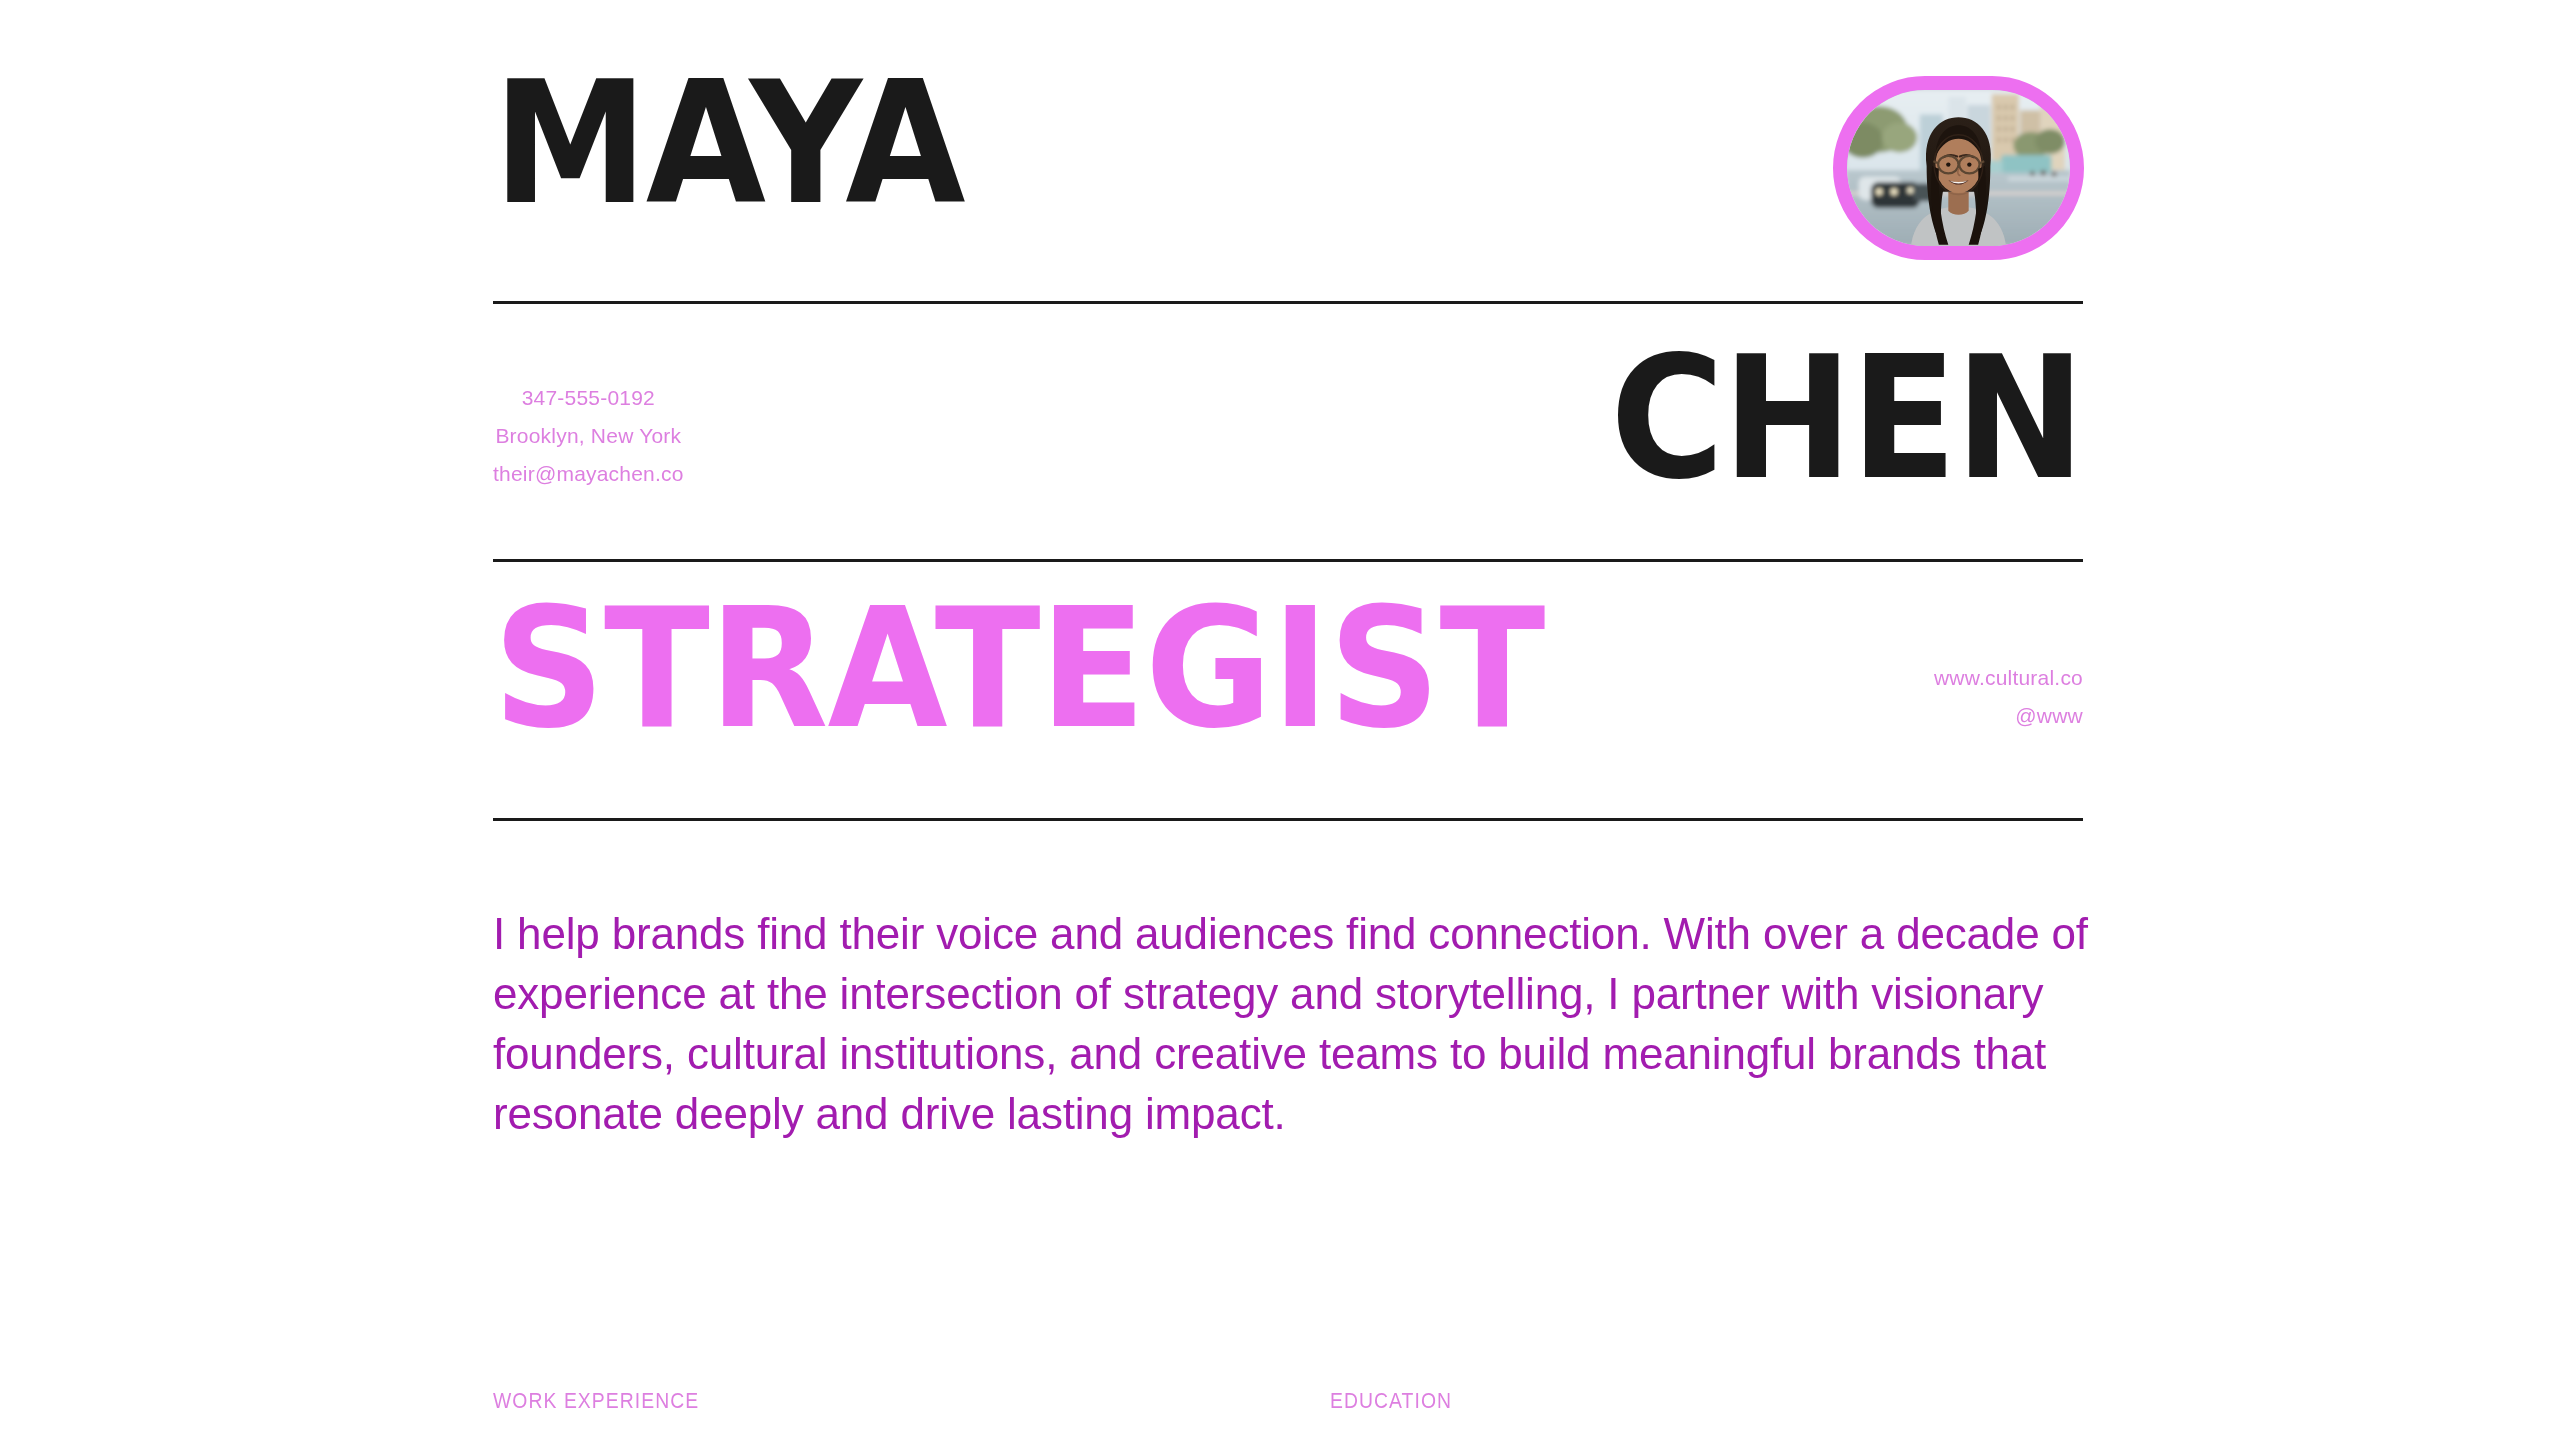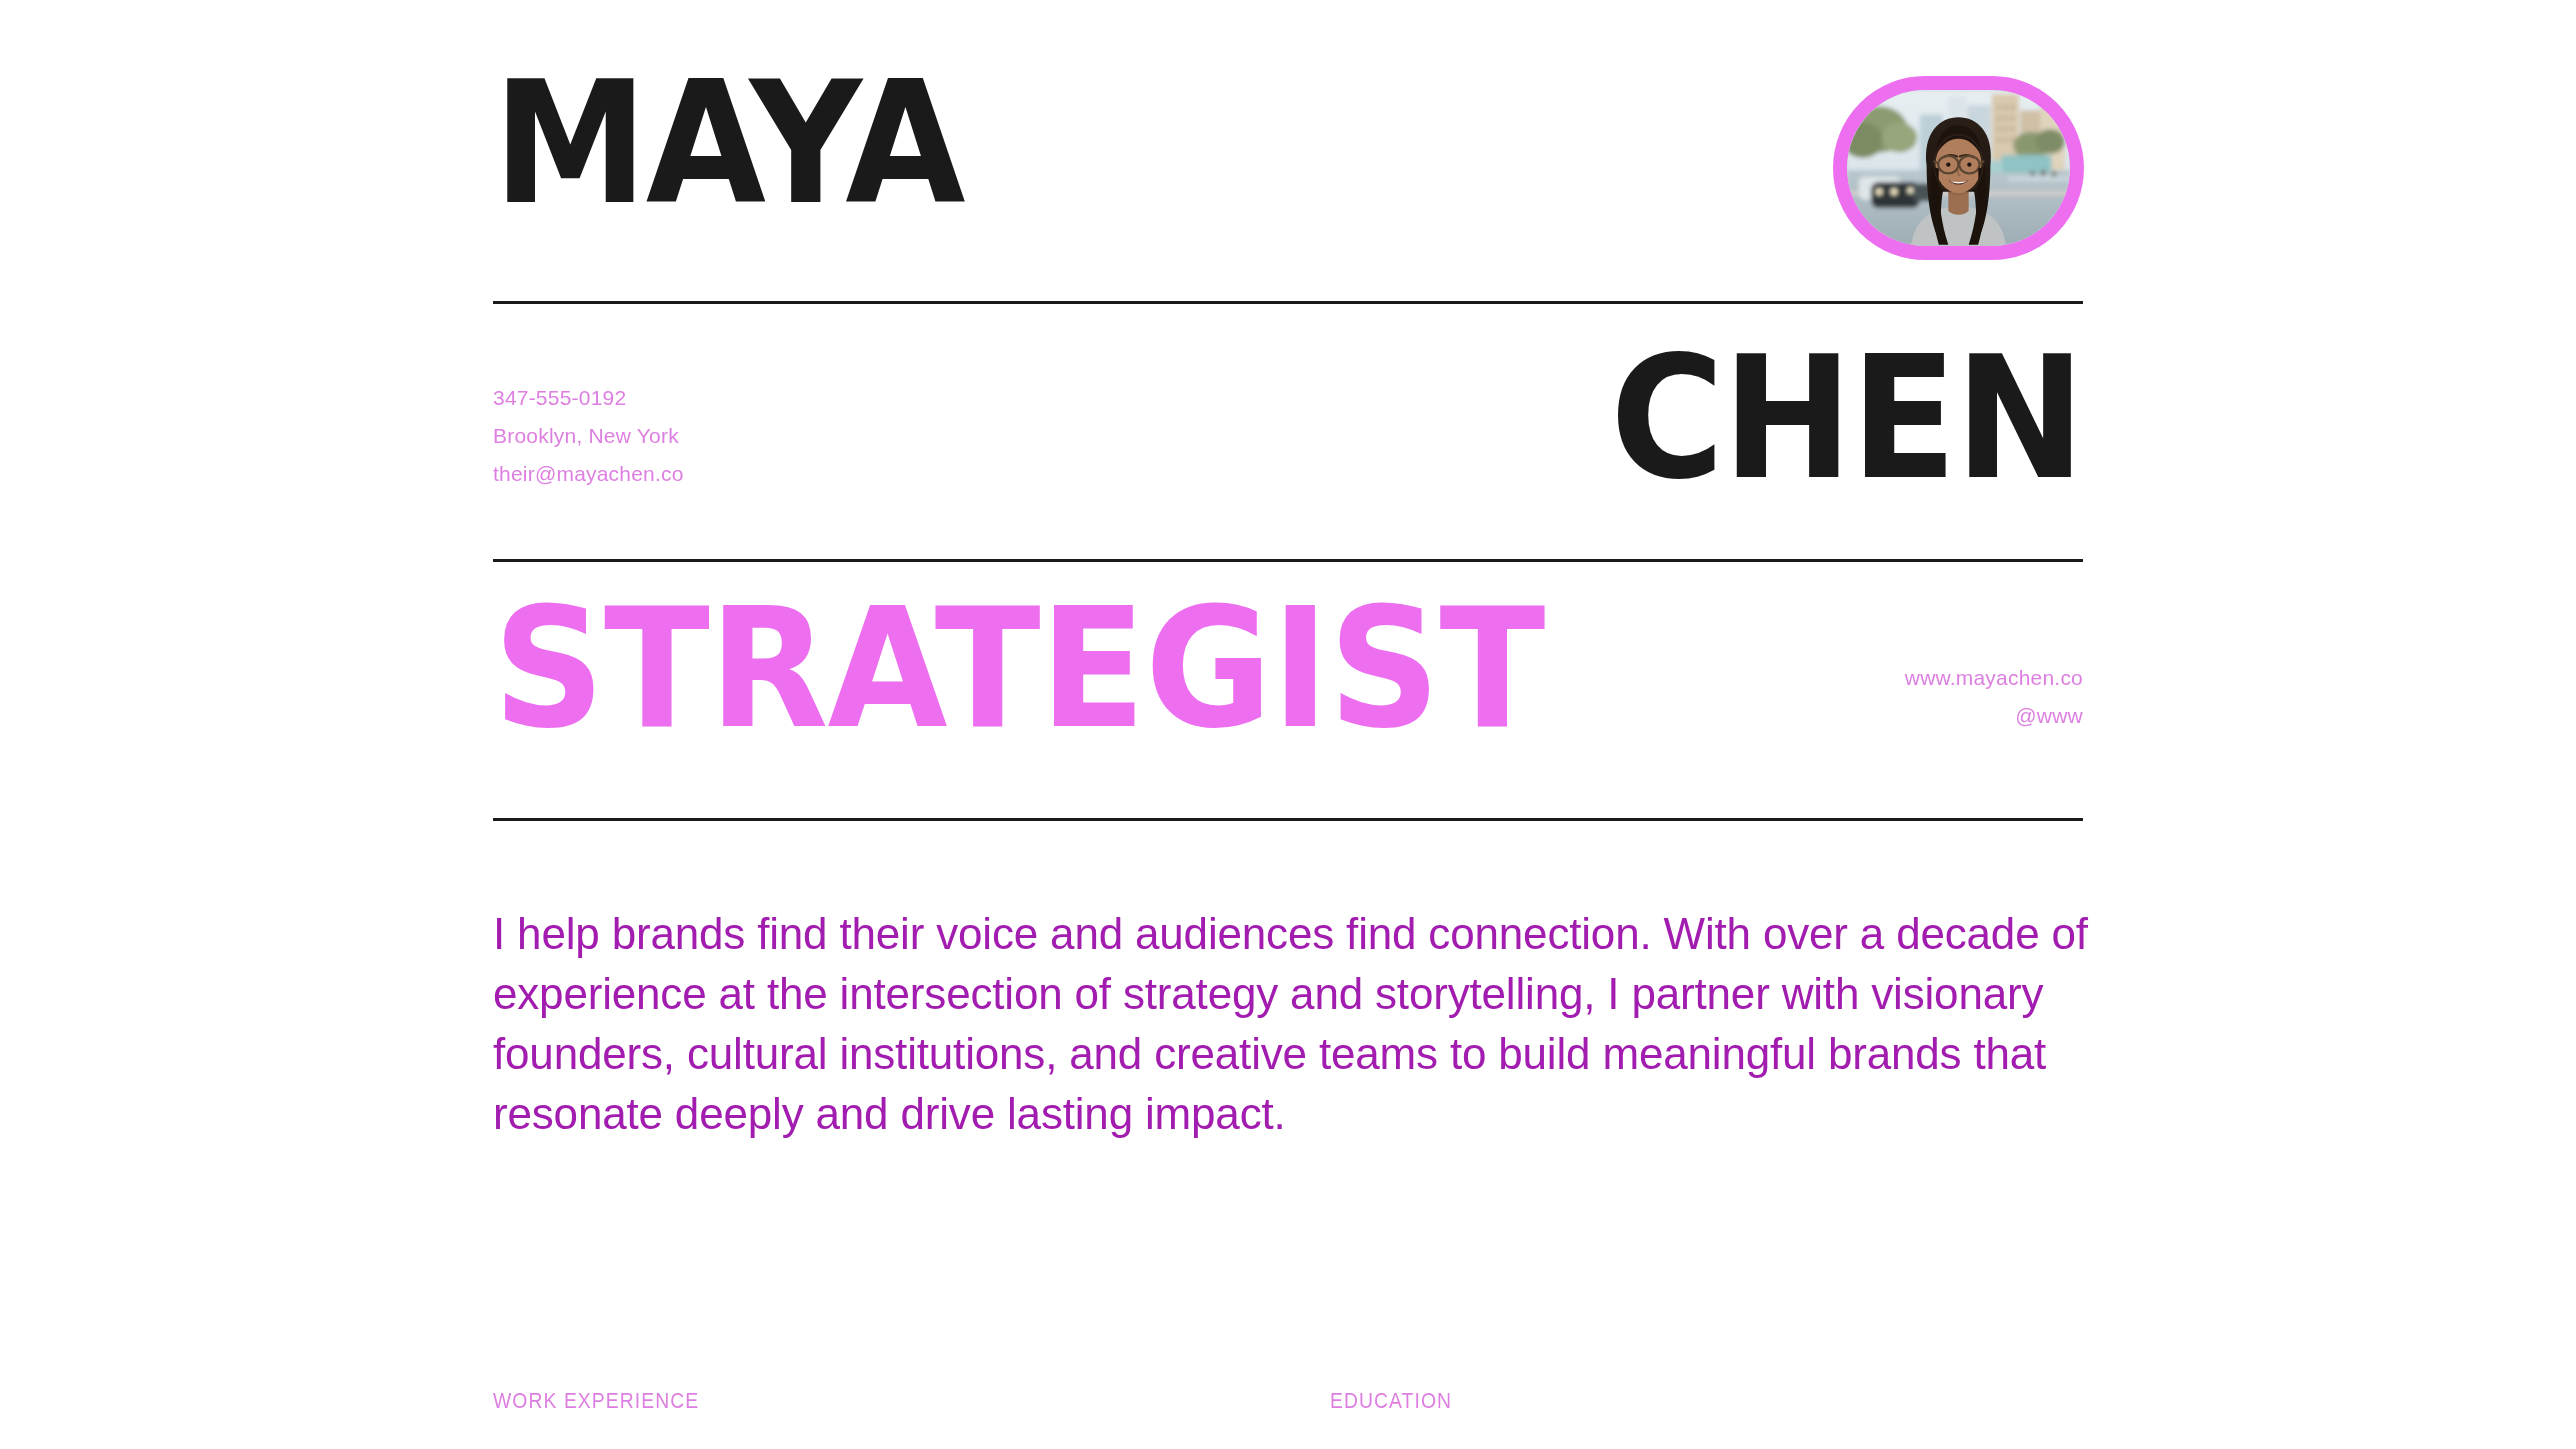--- a/index.html
+++ b/index.html
@@ -76,20 +76,21 @@
     white-space: nowrap;
     transform: scaleX(0.94);
     transform-origin: left top;
   }
 
   
   .contact-block {
     position: absolute;
     left: 493px;
     top: 379px;
+    text-align: center;
   }
   .contact-line {
     font-family: "Liberation Sans", sans-serif;
     font-size: 21px;
     line-height: 38px;
     color: #dd7fe0;
     letter-spacing: 0.01em;
     white-space: nowrap;
   }
 
@@ -296,21 +297,21 @@
     <div class="contact-line">their@mayachen.co</div>
   </div>
 
   <div class="display-name last-name">CHEN</div>
 
   <div class="rule rule-2"></div>
 
   <div class="role-title">STRATEGIST</div>
 
   <div class="web-block">
-    <div class="web-line">www.mayachen.co</div>
+    <div class="web-line">www.cultural.co</div>
     <div class="web-line">@www</div>
   </div>
 
   <div class="rule rule-3"></div>
 
   <div class="summary">I help brands find their voice and audiences find connection. With over a decade of experience at the intersection of strategy and storytelling, I partner with visionary founders, cultural institutions, and creative teams to build meaningful brands that resonate deeply and drive lasting impact.</div>
 
   <div class="section-label label-work">WORK EXPERIENCE</div>
 
   <div class="section-label label-education">EDUCATION</div>

